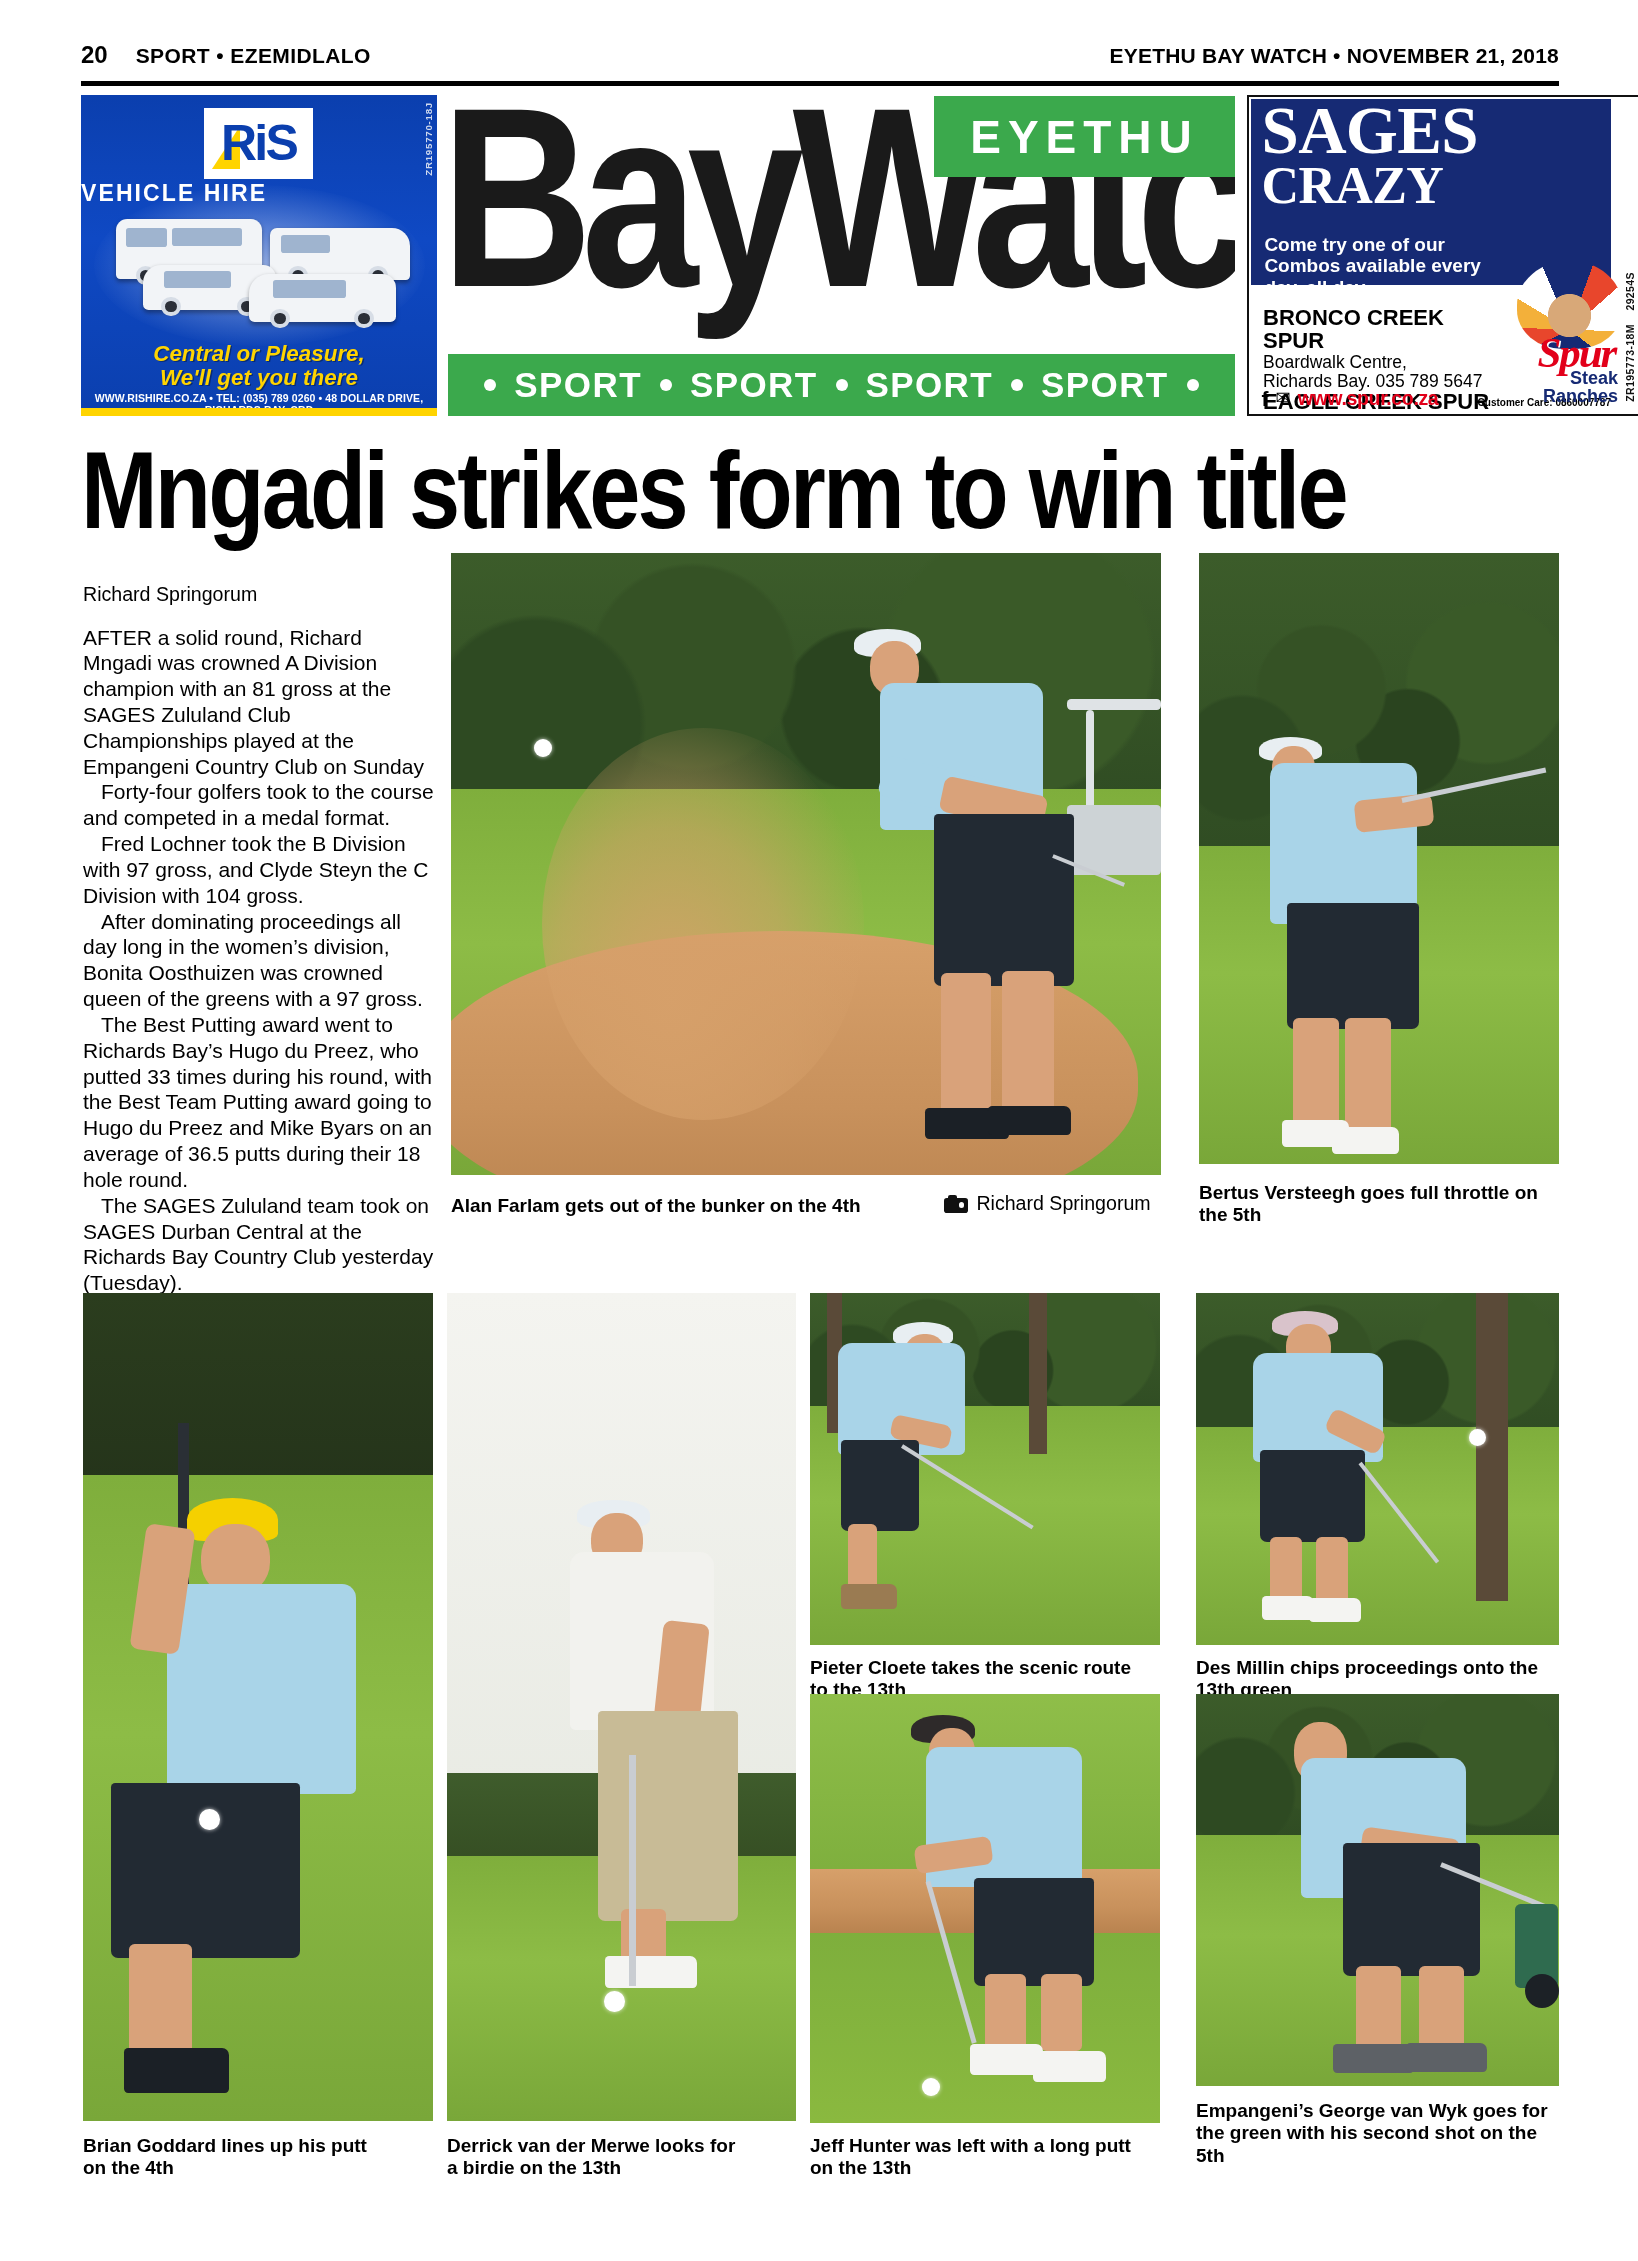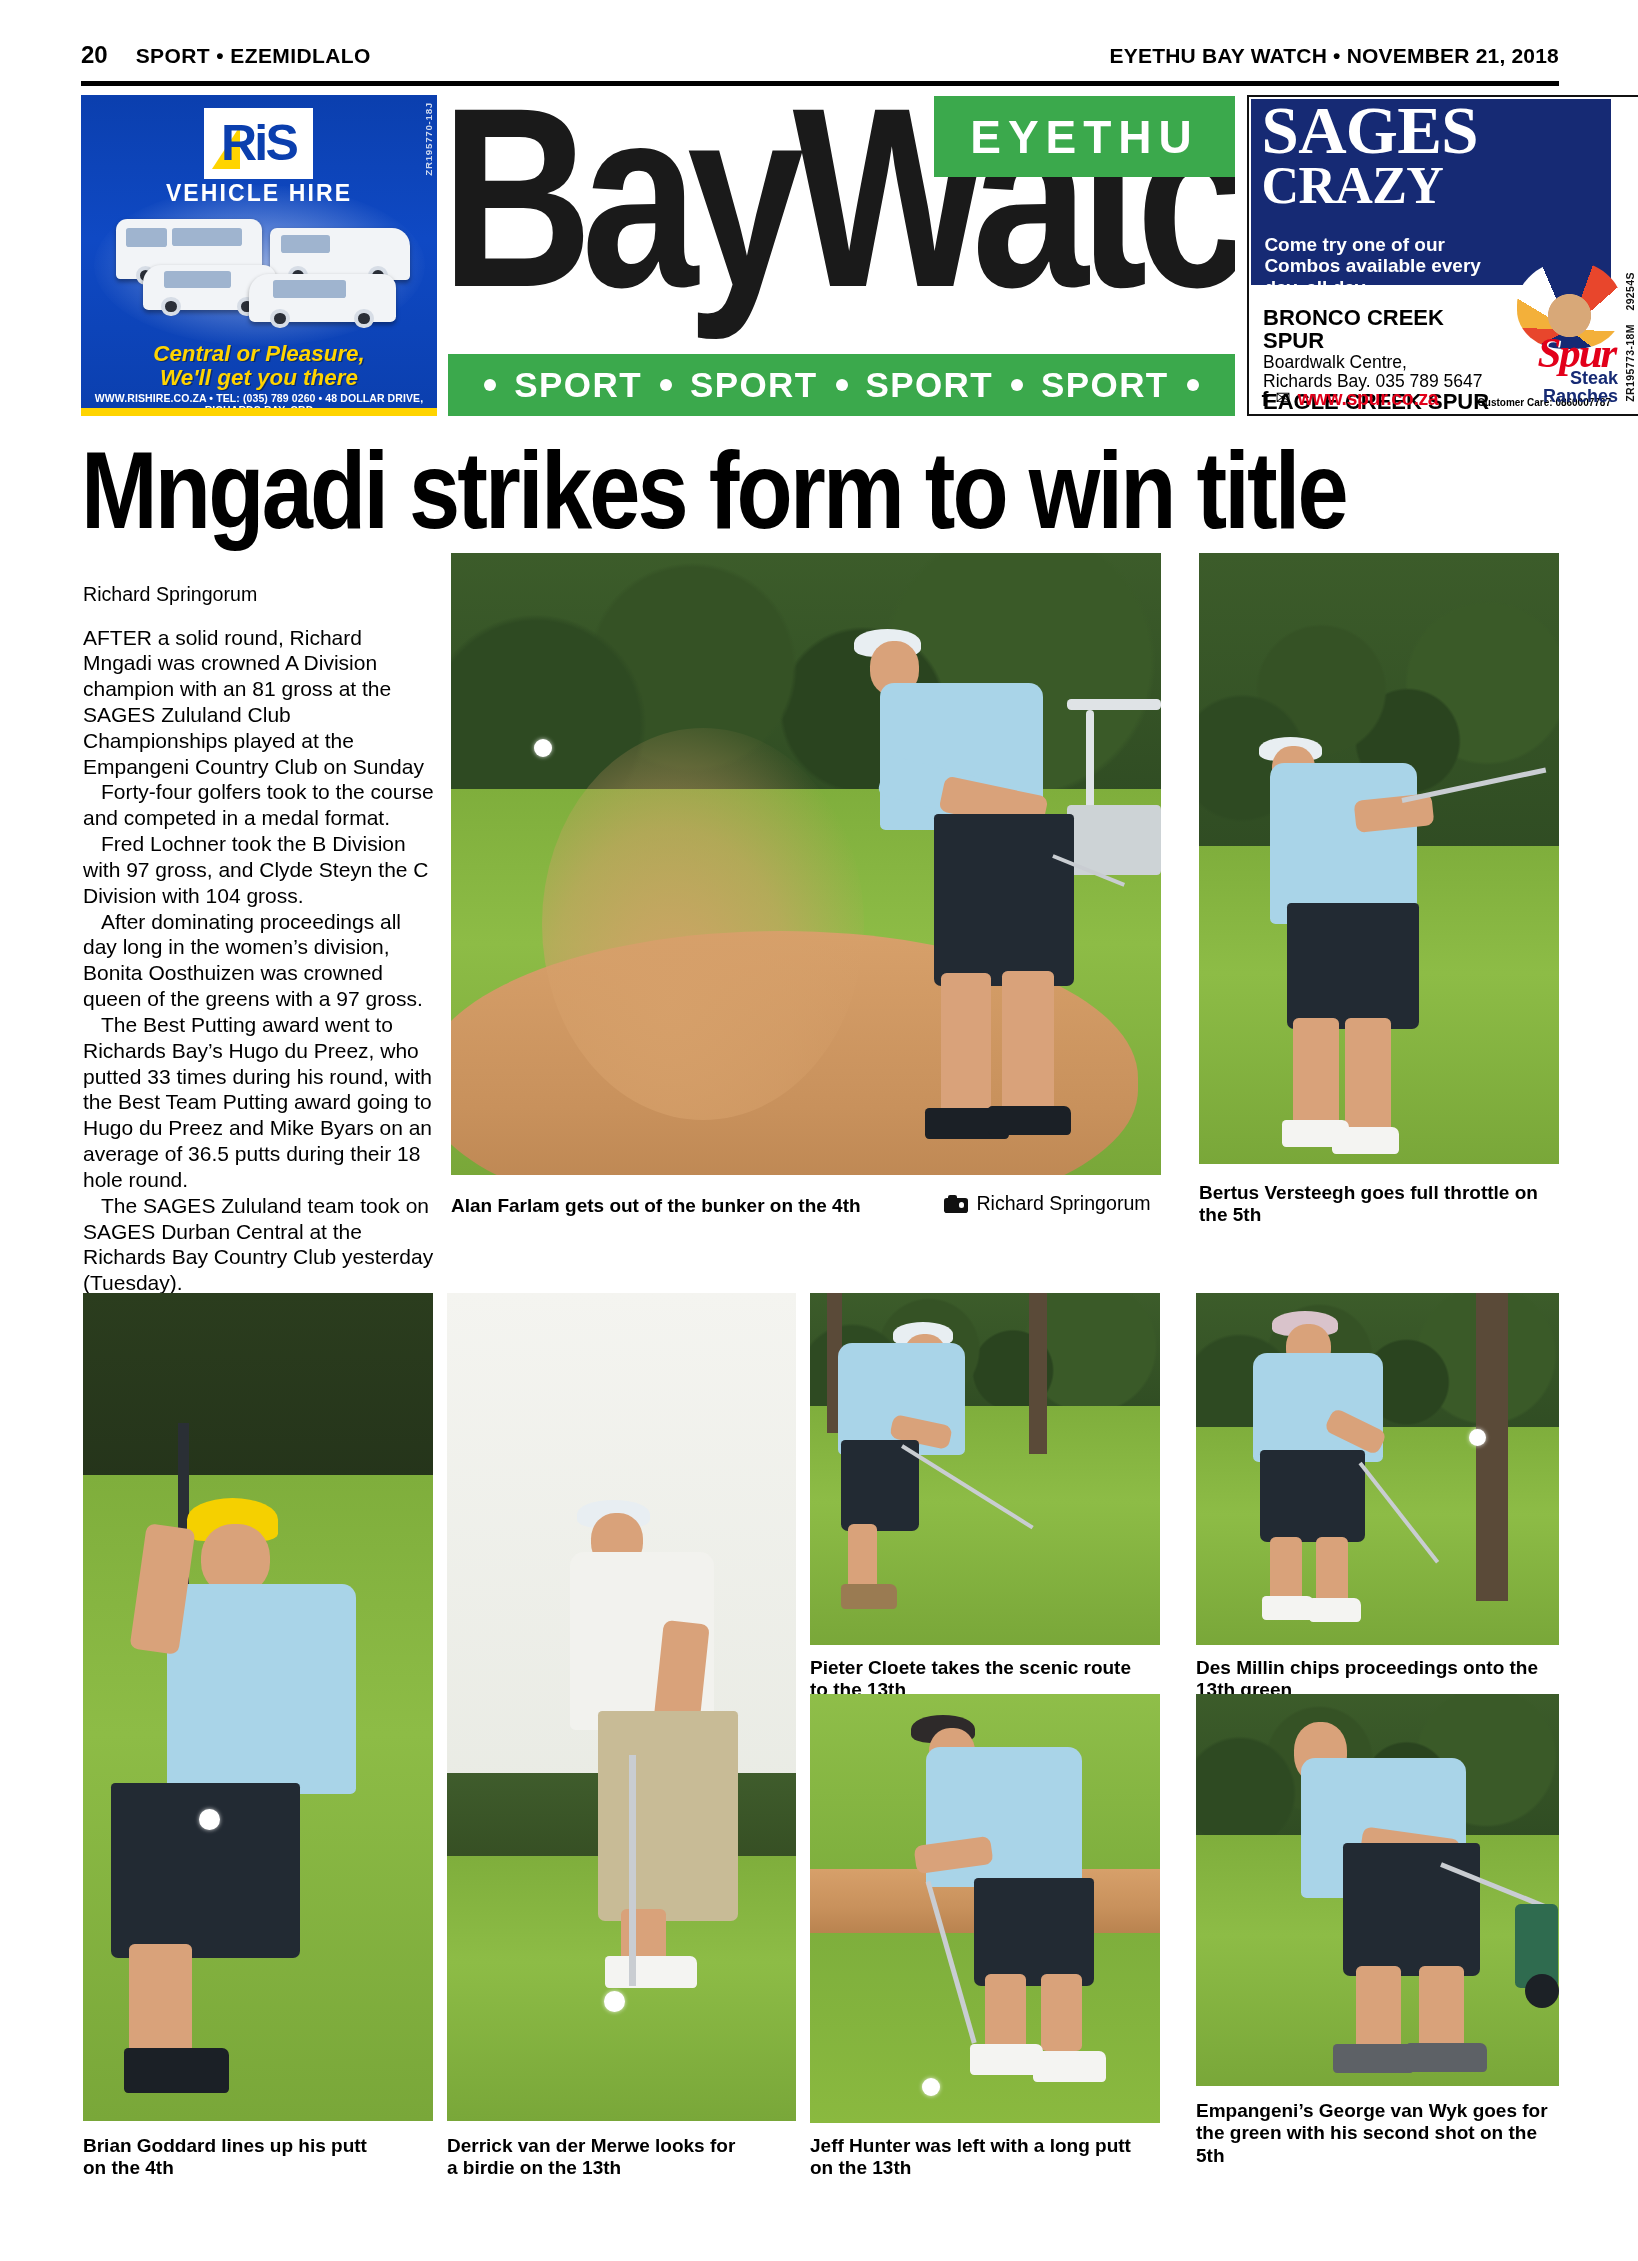--- a/index.html
+++ b/index.html
@@ -47,21 +47,21 @@
   .ris-logo-text {
     font-family: "Liberation Sans", sans-serif;
     font-size: 50px; font-weight: 700; color:#0b3fae; letter-spacing:-2.8px; line-height:1;
     position:relative; z-index:2;
   }
   .ris-wedge {
     position:absolute; left:8.4px; top:18px; width:0;height:0;
     border-left: 28px solid transparent; border-bottom: 43px solid #ffd400; z-index:1;
   }
   .ris-sub {
-    position:absolute; left:0; top:85px; width:356px; text-align:center;
+    position:absolute; left:0; top:85px; width:356px; 
     color:#fff; font-size:23px; font-weight:700; letter-spacing:2.1px;
   }
   .ris-cars {
     position:absolute; left:28px; top:120px; width:301px; height:126px;
   }
   .car { position:absolute; background:#f2f4f7; border-radius:5.6px 15.4px 7px 7px;
          box-shadow: 0 2.1px 4.2px rgba(0,0,0,.35); }
   .car .win { position:absolute; background:#9fb4cf; border-radius:2.8px; }
   .car .whl { position:absolute; bottom:-6.3px; width:19.6px;height:19.6px;border-radius:50%;
               background:#2b2f38; border:4.2px solid #d7dde6; }

